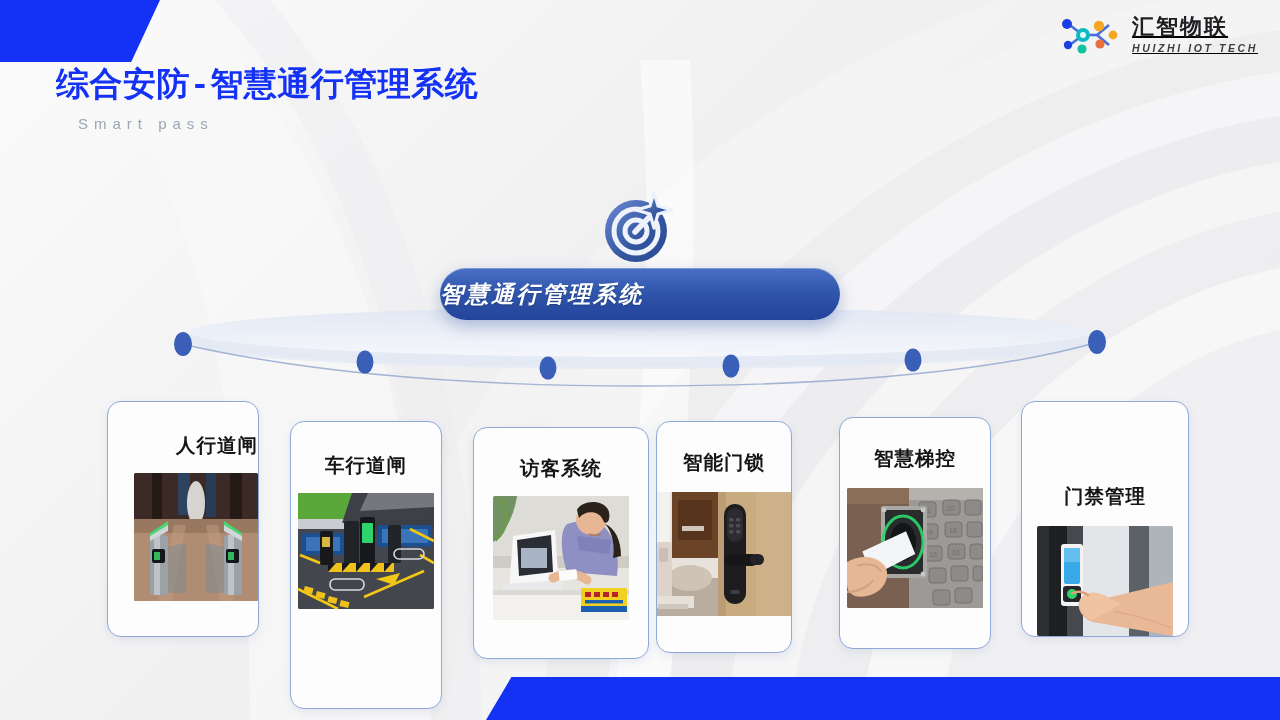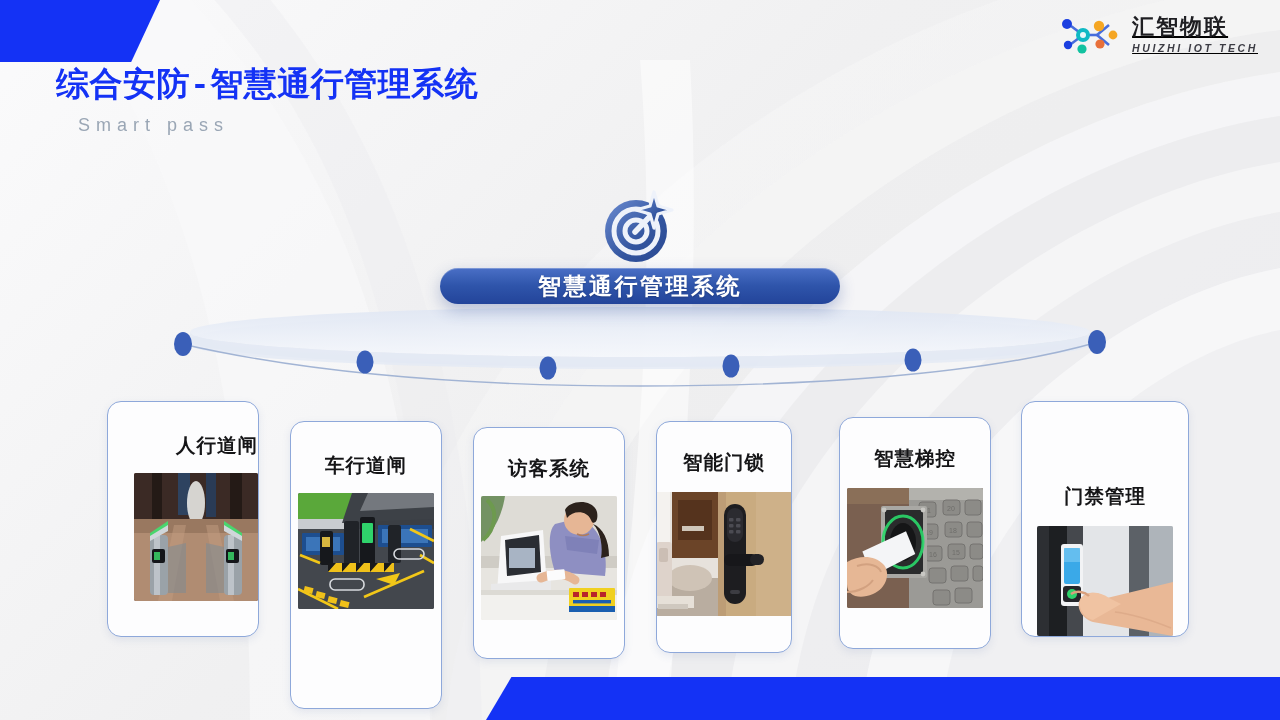--- a/index.html
+++ b/index.html
@@ -28,43 +28,43 @@
   
   .header { position:absolute; left:56px; top:68px; }
   .title {
     font-size:33px; font-weight:bold; color:#1432f5;
     letter-spacing:0.5px; line-height:1.15;
     font-family:Liberation Mono, monospace;
     white-space:nowrap;
   }
   .subtitle {
     margin-top:9px; margin-left:22px;
-    font-size:18px; color:#9aa6b5; letter-spacing:6px;
+    font-size:15px; color:#9aa6b5; letter-spacing:6px;
     font-family:"Liberation Sans",sans-serif;
   }
 
   
   .logo { position:absolute; right:22px; top:14px; display:flex; align-items:center; gap:9px;text-decoration:underline; }
   .logo-mark { width:64px; height:42px; flex:0 0 auto; }
   .logo-text { display:flex; flex-direction:column; line-height:1; }
   .logo-cn { font-size:22px; font-weight:bold; color:#1e1e22; letter-spacing:2px;
     font-family:"Liberation Sans","DejaVu Sans",sans-serif; }
   .logo-en { font-size:10.5px; color:#3c3c44; letter-spacing:2.6px; margin-top:5px;
     font-style:italic; font-weight:bold; font-family:"Liberation Sans",sans-serif; }
 
   
   .target-icon { position:absolute; left:596px; top:186px; width:90px; height:80px; }
 
   
   .hub-badge {
-    position:absolute; left:440px; top:268px; width:400px; height:36px;
+    position:absolute; left:440px; top:268px; width:400px; height:52px;
     border-radius:26px;
     background:linear-gradient(180deg,#4a6fc6 0%,#2f55ab 48%,#23449a 100%);
     box-shadow:0 6px 16px rgba(40,70,150,.30), inset 0 1px 0 rgba(255,255,255,.28);
-    display:flex; align-items:center; justify-content:center;
+    display:flex; align-items:center; font-style:italic;
   }
   .hub-badge span {
     color:#fff; font-size:23px; font-weight:bold; letter-spacing:2.5px;
     font-family:"Liberation Sans","DejaVu Sans",sans-serif;
     text-shadow:0 1px 2px rgba(0,0,0,.22);
   }
 
   
   .card {
     position:absolute;
@@ -283,21 +283,21 @@
           <rect x="42" y="108" width="9" height="6" transform="rotate(14 46 111)"></rect>
         </g>
         <g fill="none" stroke="#d7dade" stroke-width="1.6">
           <rect x="32" y="86" width="34" height="11" rx="5"></rect>
           <rect x="96" y="56" width="30" height="10" rx="5"></rect>
         </g>
       </svg>
     </div>
   </div>
 
-  <div class="card" style="left:473px; top:427px; width:152px; height:232px;">
+  <div class="card" style="left:473px; top:427px; width:176px; height:232px;">
     <div class="card-title" style="margin-top:27px;">访客系统</div>
     <div class="card-photo" style="margin-top:14px; width:136px; height:124px;">
       <svg width="136" height="124" viewBox="0 0 136 124">
         <rect width="136" height="124" fill="#e7e5e0"></rect>
         <rect x="0" y="0" width="136" height="70" fill="#dedcd6"></rect>
         <path d="M0 0 L24 0 C20 26 8 40 0 46 Z" fill="#4f7a3c" opacity=".75"></path>
         <path d="M6 4 C18 14 14 34 2 44" fill="none" stroke="#6d9a4e" stroke-width="4"></path>
         <rect x="0" y="60" width="136" height="12" fill="#cfccc5"></rect>
         <g>
           <path d="M20 40 L62 34 L66 92 L16 96 Z" fill="#f7f7f8"></path>

